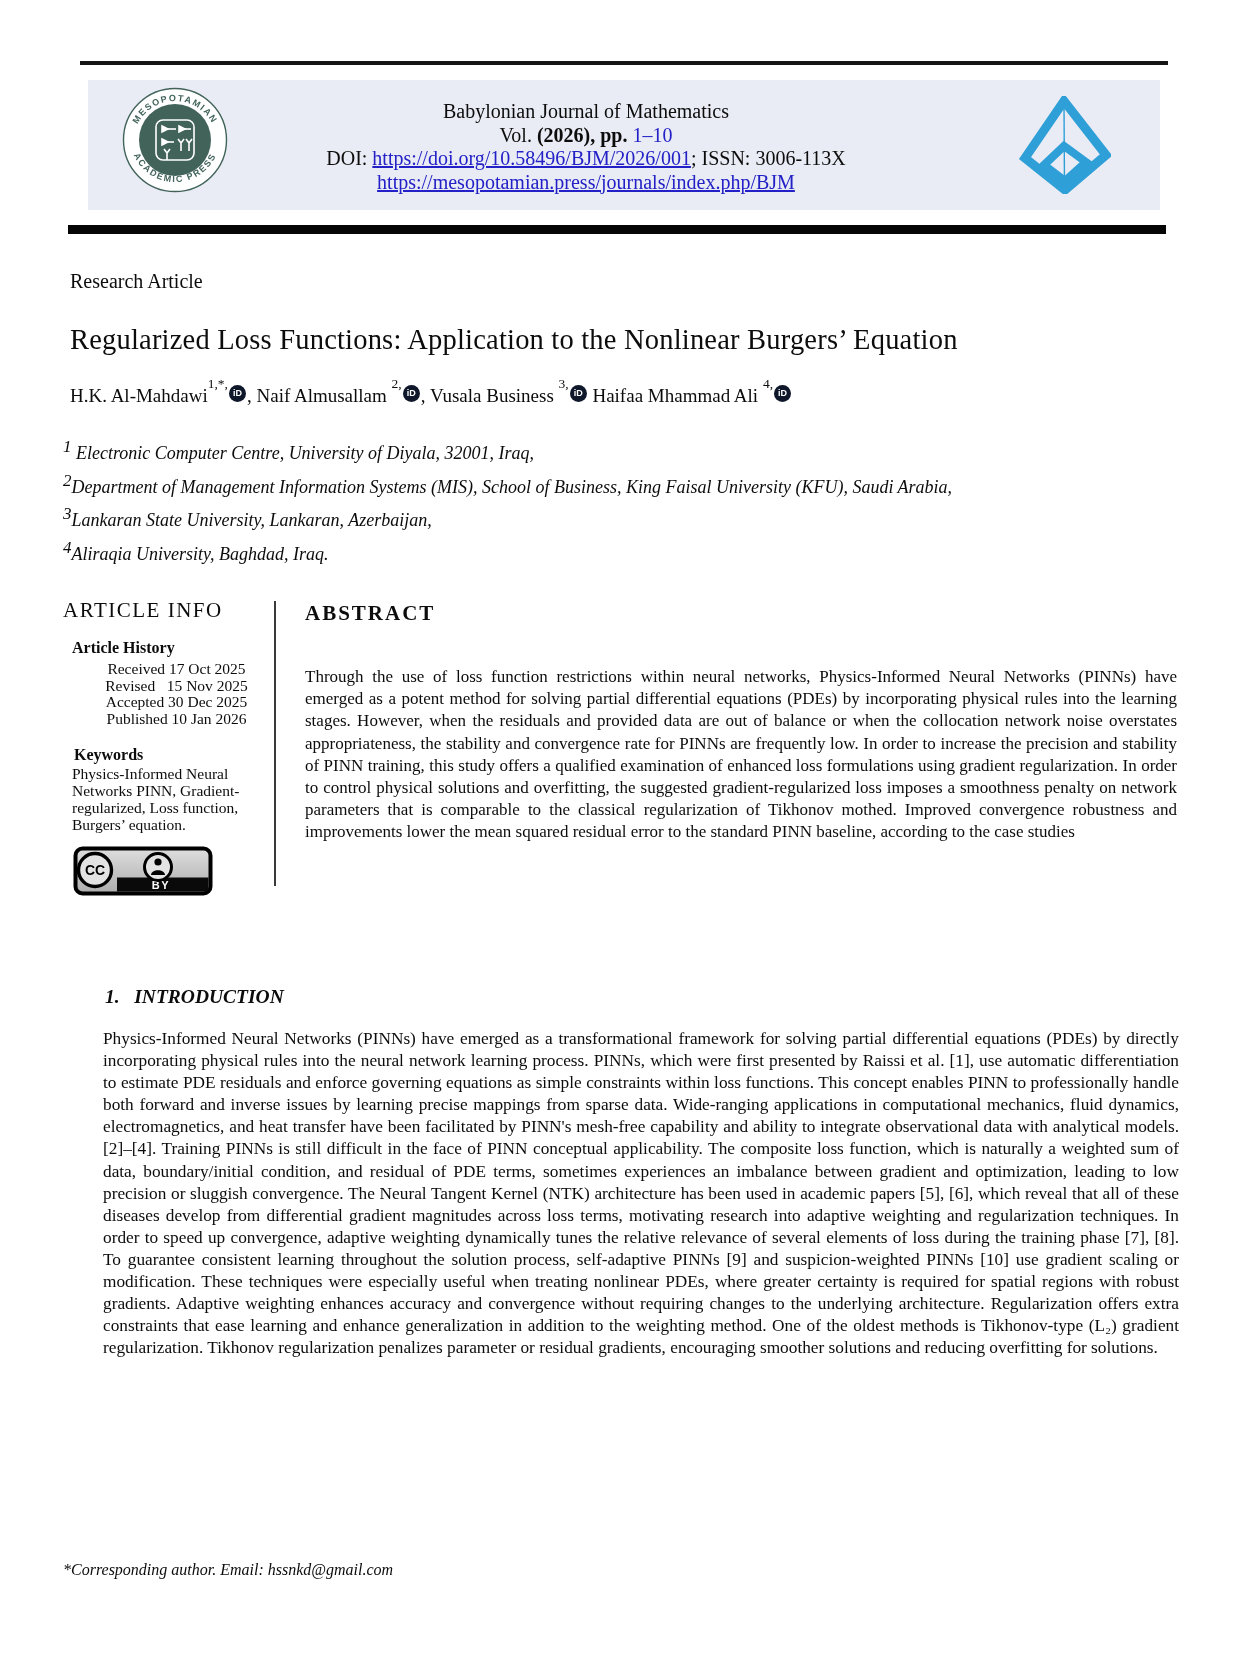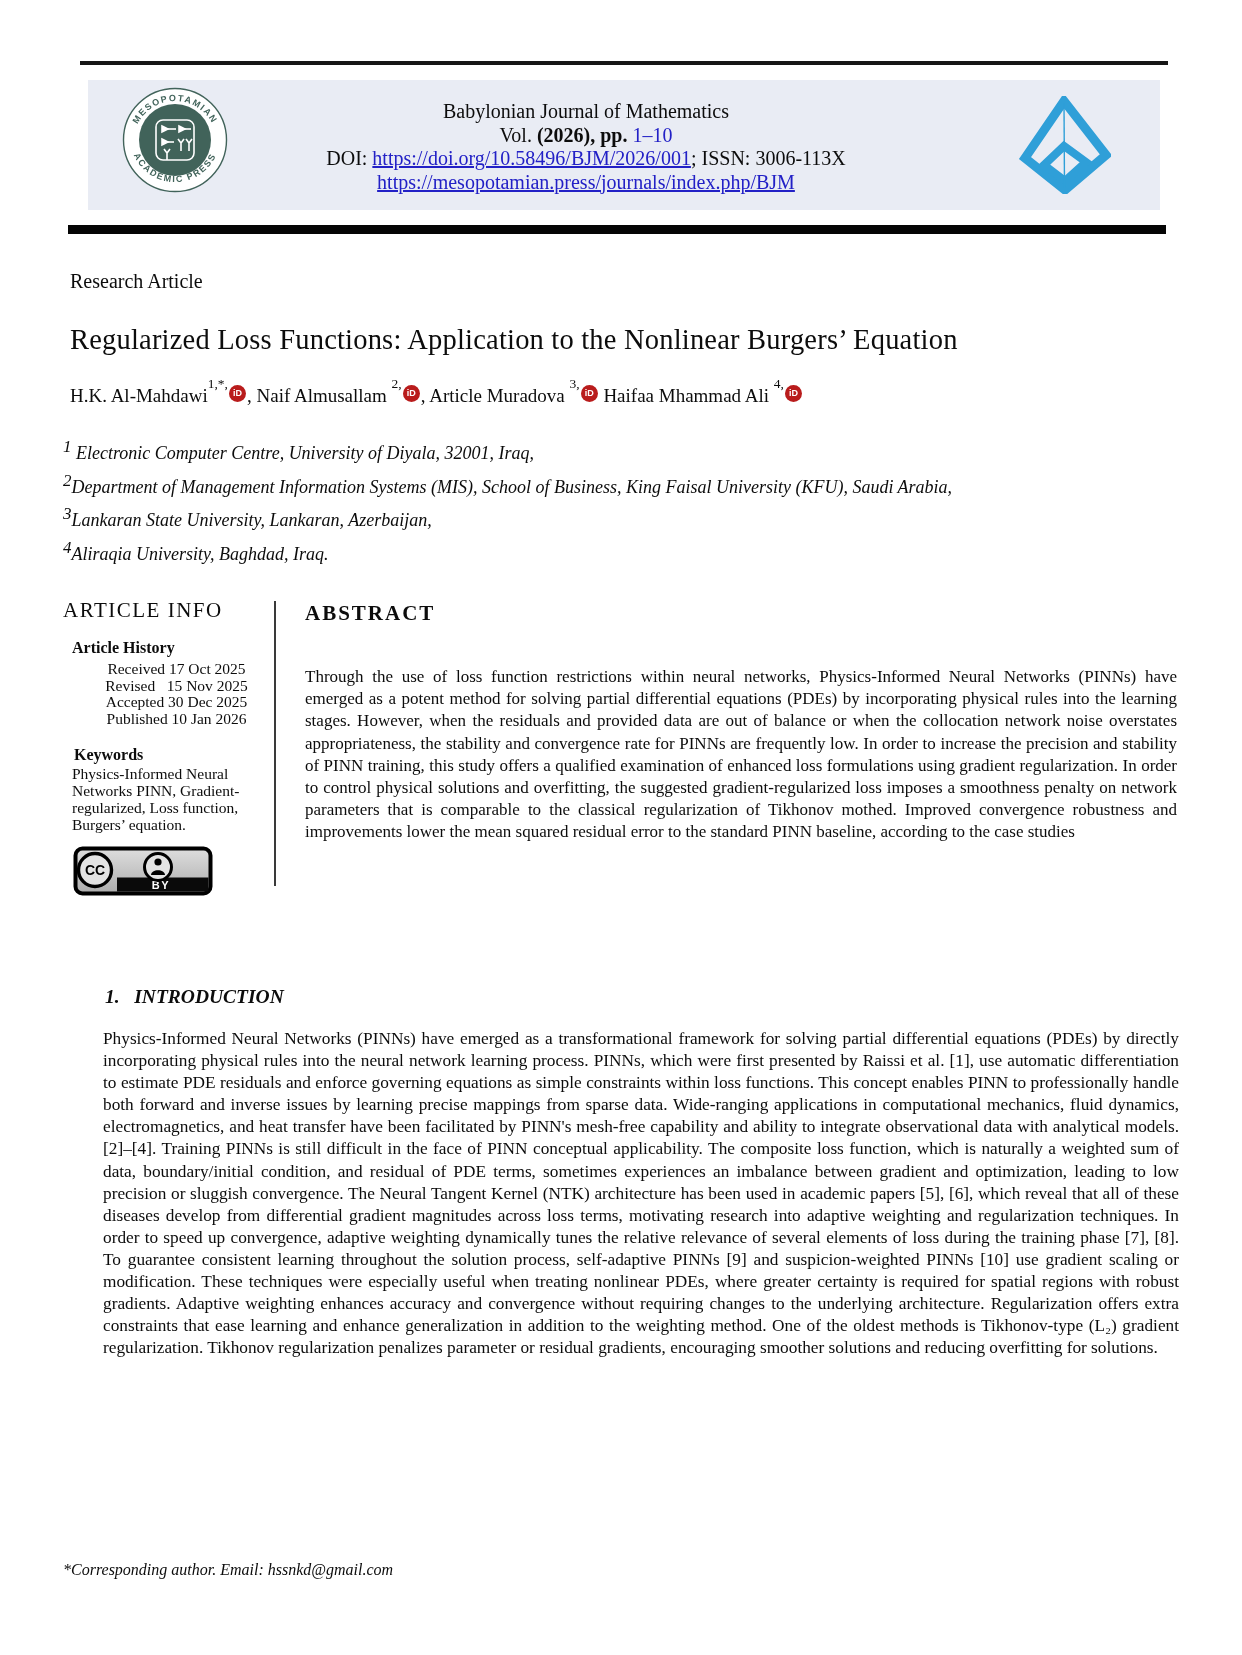--- a/index.html
+++ b/index.html
@@ -17,21 +17,21 @@
   .link.nounder { text-decoration:none; }
   .brand-logo { position:absolute; left:929px; top:16px; width:94px; height:98px; }
   .heavy-rule { position:absolute; left:68px; top:225px; width:1098px; height:9px; background:#050505; }
   .research-article { position:absolute; left:70px; top:250px; font-size:20px;margin-top:20px; }
   .title { position:absolute; left:70px; top:280px; width:1090px; font-weight:normal;
            font-size:28.5px; line-height:40px; letter-spacing:0.2px; }
   .authors { position:absolute; left:70px; top:383px; font-size:19px; }
   .authors sup { font-size:13.5px; position:relative; top:-7px; }
   .orcid {
     display:inline-block; width:17px; height:17px; border-radius:50%;
-    background:#b91c1c; color:#ffffff; text-align:center;
+    background:#0f172a; color:#ffffff; text-align:center;
     font:bold 9px/17px "Liberation Sans", sans-serif;
     position:relative; top:-6px; margin:0 1px;
   }
   .affiliations { position:absolute; left:63px; top:437px; font-style:italic; font-size:18px; }
   .aff-line { line-height:32.5px; }
   .aff-sup { font-size:17px; position:relative; top:-7px; font-style:italic; }
   .info-col { position:absolute; left:63px; top:598px; width:218px; }
   .info-heading { font-size:21px; font-weight:normal; letter-spacing:1.5px; font-family:"Liberation Serif",serif; }
   .history-heading { margin:16px 0 4px 9px; font-size:16px; font-weight:bold; }
   .history-line { margin-left:9px; font-size:15.5px; line-height:16.5px; white-space:pre;text-align:center; }
@@ -115,21 +115,21 @@
 <div class="heavy-rule"></div>
 
 <div class="research-article">Research Article</div>
 
 <h1 class="title">
   <br>
   <span>Regularized Loss Functions: Application to the Nonlinear Burgers’ Equation</span>
 </h1>
 
 <div class="authors">
-  <span>H.K. Al-Mahdawi</span><sup>1,*,</sup><span class="orcid">iD</span><span>, </span><span>Naif Almusallam </span><sup>2,</sup><span class="orcid">iD</span><span>, </span><span>Article Muradova </span><sup>3,</sup><span class="orcid">iD</span><span> </span><span>Haifaa Mhammad Ali </span><sup>4,</sup><span class="orcid">iD</span>
+  <span>H.K. Al-Mahdawi</span><sup>1,*,</sup><span class="orcid">iD</span><span>, </span><span>Naif Almusallam </span><sup>2,</sup><span class="orcid">iD</span><span>, </span><span>Vusala Business </span><sup>3,</sup><span class="orcid">iD</span><span> </span><span>Haifaa Mhammad Ali </span><sup>4,</sup><span class="orcid">iD</span>
 </div>
 
 <div class="affiliations">
   <div class="aff-line"><span class="aff-sup">1</span><span> Electronic Computer Centre, University of Diyala, 32001, Iraq,</span></div>
   <div class="aff-line"><span class="aff-sup">2</span><span>Department of Management Information Systems (MIS), School of Business, King Faisal University (KFU), Saudi Arabia,</span></div>
   <div class="aff-line"><span class="aff-sup">3</span><span>Lankaran State University, Lankaran, Azerbaijan,</span></div>
   <div class="aff-line"><span class="aff-sup">4</span><span>Aliraqia University, Baghdad, Iraq.</span></div>
 </div>
 
 <section class="info-col">

